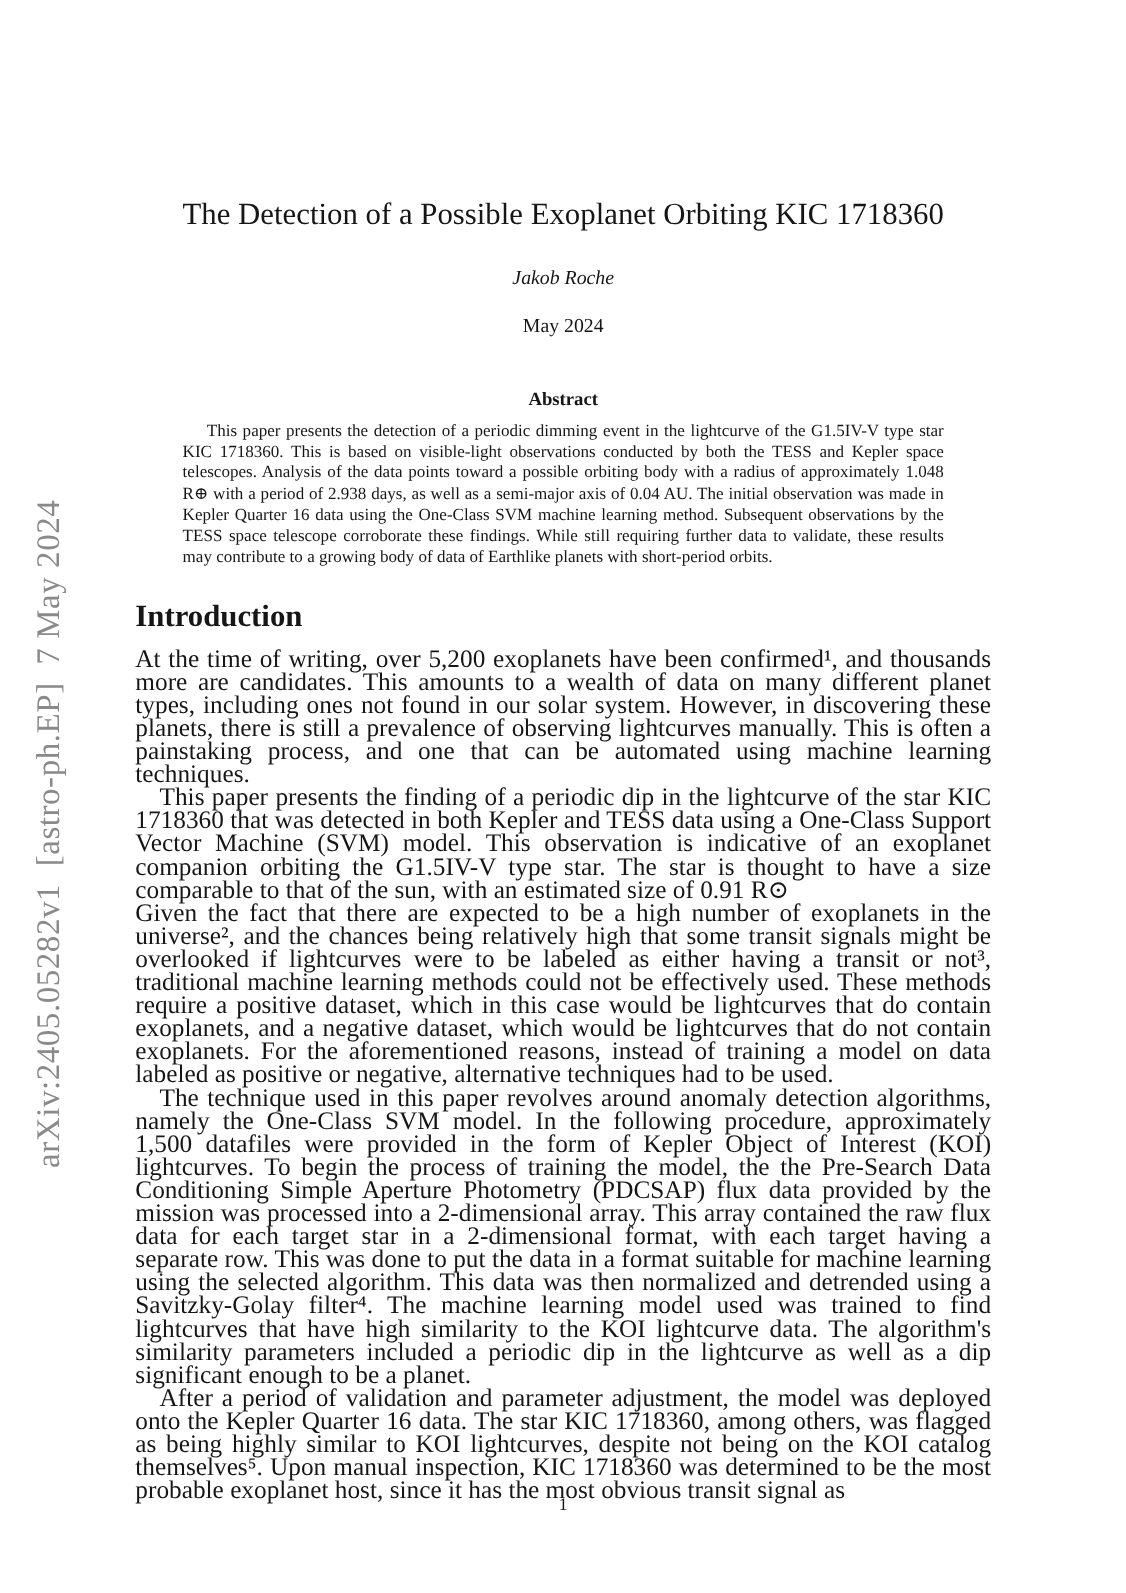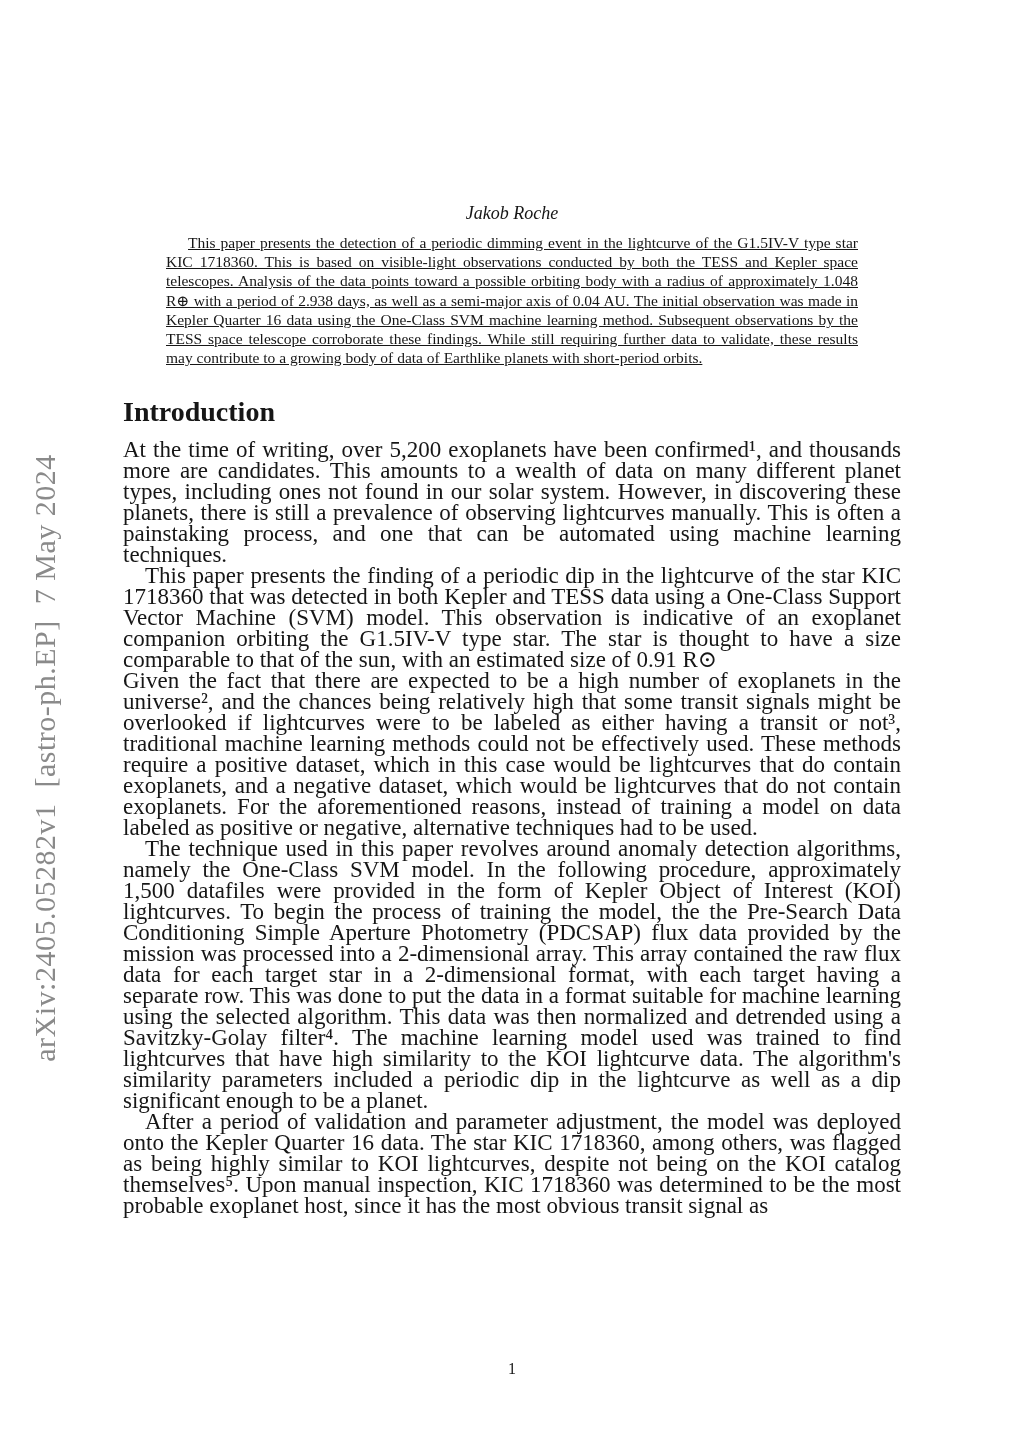--- a/index.html
+++ b/index.html
@@ -52,21 +52,20 @@
     font-size: 17px;
     margin-top: 46px;
   }
   .abstract-body {
     width: 692px;
     margin: 9px auto 0 auto;
     font-size: 15.5px;
     line-height: 19.2px;
     text-align: justify;
     text-indent: 22px;
-    text-decoration: underline;
   }
   .content {
     width: 778px;
     margin: 0 auto;
   }
   .section-heading {
     font-size: 28px;
     font-weight: bold;
     margin: 30px 0 13px 0;
     line-height: 29px;
@@ -90,25 +89,28 @@
   }
 </style>
 </head>
 <body>
 
 <div class="page">
 
   <div class="watermark">arXiv:2405.05282v1  [astro-ph.EP]  7 May 2024</div>
 
   <h1 class="title">
+    <span>The Detection of a Possible Exoplanet Orbiting KIC 1718360</span>
   </h1>
 
   <div class="author">Jakob Roche</div>
 
+  <div class="date">May 2024</div>
 
+  <div class="abstract-heading">Abstract</div>
 
   <div class="abstract-body">This paper presents the detection of a periodic dimming event in the lightcurve of the G1.5IV-V type star KIC 1718360. This is based on visible-light observations conducted by both the TESS and Kepler space telescopes. Analysis of the data points toward a possible orbiting body with a radius of approximately 1.048 R⊕ with a period of 2.938 days, as well as a semi-major axis of 0.04 AU. The initial observation was made in Kepler Quarter 16 data using the One-Class SVM machine learning method. Subsequent observations by the TESS space telescope corroborate these findings. While still requiring further data to validate, these results may contribute to a growing body of data of Earthlike planets with short-period orbits.</div>
 
   <div class="content">
 
     <h2 class="section-heading">Introduction</h2>
 
     <p>At the time of writing, over 5,200 exoplanets have been confirmed¹, and thousands more are candidates. This amounts to a wealth of data on many different planet types, including ones not found in our solar system. However, in discovering these planets, there is still a prevalence of observing lightcurves manually. This is often a painstaking process, and one that can be automated using machine learning techniques.</p>
 
     <p class="indent">This paper presents the finding of a periodic dip in the lightcurve of the star KIC 1718360 that was detected in both Kepler and TESS data using a One-Class Support Vector Machine (SVM) model. This observation is indicative of an exoplanet companion orbiting the G1.5IV-V type star. The star is thought to have a size comparable to that of the sun, with an estimated size of 0.91 R⊙</p>

